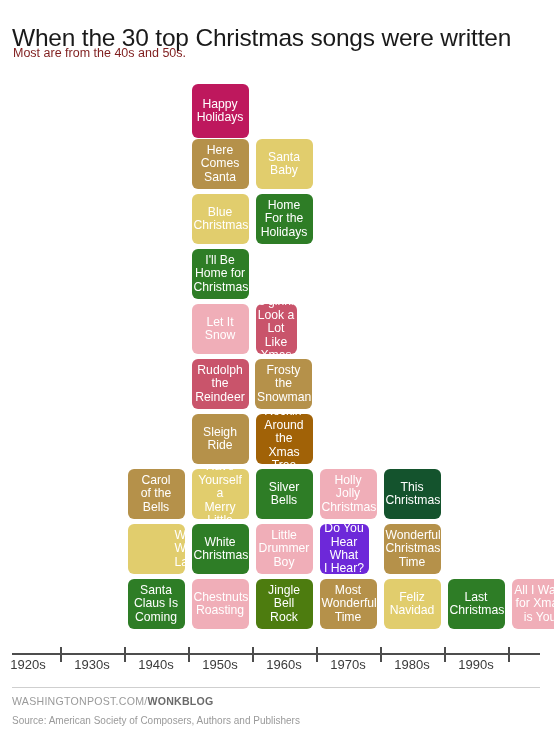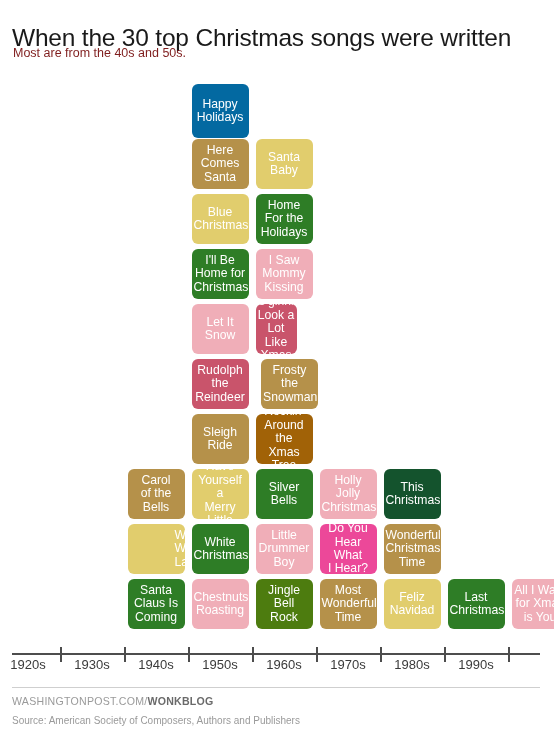--- a/index.html
+++ b/index.html
@@ -119,51 +119,48 @@
     white-space: nowrap;
   }
 </style>
 </head>
 <body>
 
 <h1 id="chart-title">When the 30 top Christmas songs were written</h1>
 <div id="chart-subtitle">Most are from the 40s and 50s.</div>
 
 <div id="plot">
-    <div class="cell" style="left: 191.5px; top: 84px; width: 57px; height: 54px; background: #0369a1;">
+    <div class="cell" style="left: 191.5px; top: 84px; width: 57px; height: 54px; background: #be185d;">
       <span>Happy<br>Holidays</span>
     </div>
     <div class="cell" style="left: 191.5px; top: 139px; width: 57px; height: 50px; background: rgb(181, 145, 74);">
       <span>Here<br>Comes<br>Santa</span>
     </div>
     <div class="cell" style="left: 255.5px; top: 139px; width: 57px; height: 50px; background: rgb(225, 205, 109);">
       <span>Santa<br>Baby</span>
     </div>
     <div class="cell" style="left: 191.5px; top: 194px; width: 57px; height: 50px; background: rgb(225, 205, 109);">
       <span>Blue<br>Christmas</span>
     </div>
     <div class="cell" style="left: 255.5px; top: 194px; width: 57px; height: 50px; background: rgb(46, 125, 38);">
       <span>Home<br>For the<br>Holidays</span>
     </div>
     <div class="cell" style="left: 191.5px; top: 249px; width: 57px; height: 50px; background: rgb(46, 125, 38);">
       <span>I'll Be<br>Home for<br>Christmas</span>
     </div>
-    <div class="cell" style="left: 255.5px; top: 249px; width: 57px; height: 50px; background: rgb(240, 174, 184);">
-      <span>I Saw<br>Mommy<br>Kissing</span>
-    </div>
     <div class="cell" style="left: 191.5px; top: 304px; width: 57px; height: 50px; background: rgb(240, 174, 184); align-items: center;">
       <span>Let It<br>Snow</span>
     </div>
     <div class="cell" style="left: 255.5px; top: 304px; width: 41px; height: 50px; background: rgb(201, 84, 107);">
       <span>B'ginning<br>Look a Lot<br>Like Xmas</span>
     </div>
     <div class="cell" style="left: 191.5px; top: 359px; width: 57px; height: 50px; background: rgb(201, 84, 107);">
       <span>Rudolph<br>the<br>Reindeer</span>
     </div>
-    <div class="cell" style="left: 261px; top: 359px; width: 57px; height: 50px; background: rgb(181, 145, 74);">
+    <div class="cell" style="left: 255px; top: 359px; width: 57px; height: 50px; background: rgb(181, 145, 74);">
       <span>Frosty<br>the<br>Snowman</span>
     </div>
     <div class="cell" style="left: 191.5px; top: 414px; width: 57px; height: 50px; background: rgb(181, 145, 74);">
       <span>Sleigh<br>Ride</span>
     </div>
     <div class="cell" style="left: 255.5px; top: 414px; width: 57px; height: 50px; background: #a16207;">
       <span>Rockin'<br>Around the<br>Xmas Tree</span>
     </div>
     <div class="cell" style="left: 127.5px; top: 469px; width: 57px; height: 50px; background: rgb(181, 145, 74);">
       <span>Carol<br>of the<br>Bells</span>
@@ -182,21 +179,21 @@
     </div>
     <div class="cell" style="left: 127.5px; top: 524px; width: 57px; height: 50px; background: rgb(225, 205, 109); padding-left: 47px;">
       <span>Winter<br>Wonder-<br>Land</span>
     </div>
     <div class="cell" style="left: 191.5px; top: 524px; width: 57px; height: 50px; background: rgb(46, 125, 38);">
       <span>White<br>Christmas</span>
     </div>
     <div class="cell" style="left: 255.5px; top: 524px; width: 57px; height: 50px; background: rgb(240, 174, 184);">
       <span>Little<br>Drummer<br>Boy</span>
     </div>
-    <div class="cell" style="left: 319.5px; top: 524px; width: 57px; height: 50px; background: #ec4899; justify-content: center;">
+    <div class="cell" style="left: 319.5px; top: 524px; width: 49px; height: 50px; background: #6d28d9; justify-content: center;">
       <span>Do You<br>Hear What<br>I Hear?</span>
     </div>
     <div class="cell" style="left: 383.5px; top: 524px; width: 57px; height: 50px; background: rgb(181, 145, 74);">
       <span>Wonderful<br>Christmas<br>Time</span>
     </div>
     <div class="cell" style="left: 127.5px; top: 579px; width: 57px; height: 50px; background: rgb(46, 125, 38);">
       <span>Santa<br>Claus Is<br>Coming</span>
     </div>
     <div class="cell" style="left: 191.5px; top: 579px; width: 57px; height: 50px; background: rgb(240, 174, 184);">
       <span>Chestnuts<br>Roasting</span>

